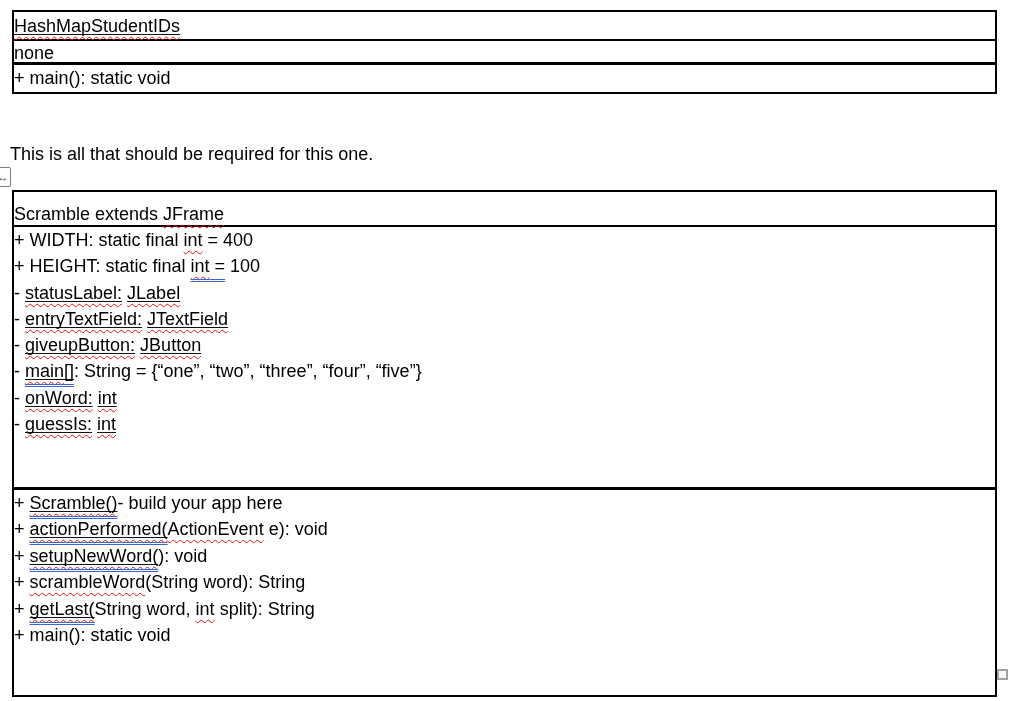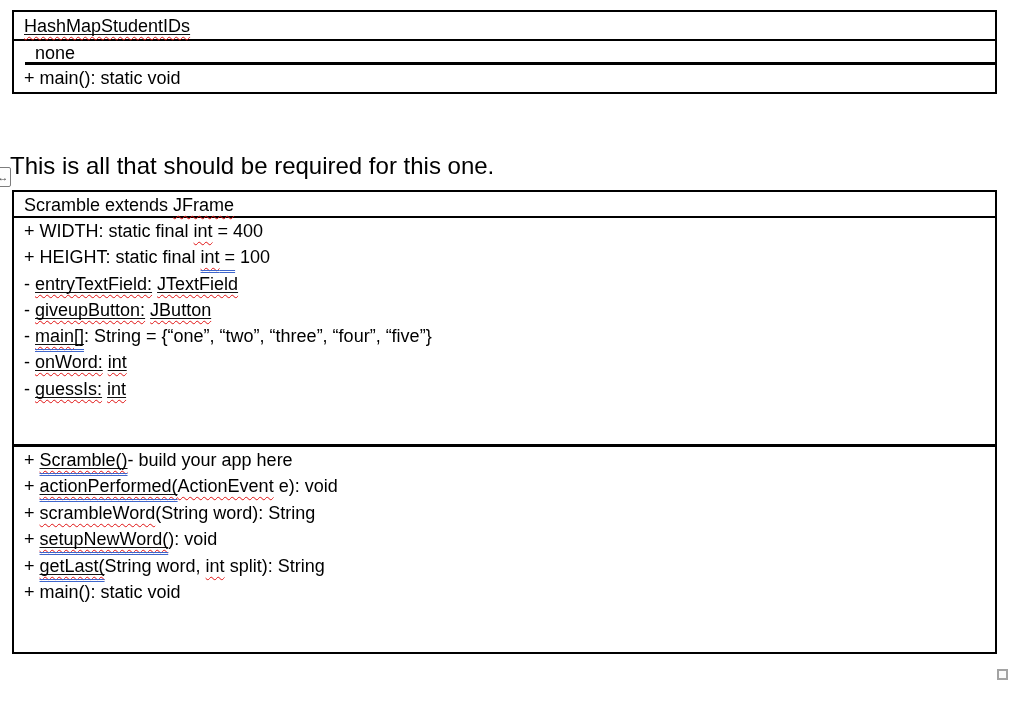--- a/index.html
+++ b/index.html
@@ -17,35 +17,34 @@
     left:12px;
     width:985px;
     border:2px solid #000;
     box-sizing:border-box;
     background:#fff;
   }
   .hashmap-table{ top:10px; }
   .scramble-table{ top:190px; }
   .cell{ box-sizing:border-box; }
   .line{
-    padding-left:10px;
     font-size:18px;
     white-space:nowrap;
   }
   
   .hashmap-table .c-title   { height:29px; border-bottom:2px solid #000; }
   .hashmap-table .c-title .line{ line-height:29px; }
-  .hashmap-table .c-attrs   { height:24px; border-bottom:3px solid #000;margin-left:11px; }
+  .hashmap-table .c-attrs   { height:24px; border-bottom:3px solid #000; }
   .hashmap-table .c-attrs .line{ line-height:24px; }
   .hashmap-table .c-methods { height:27px; }
   .hashmap-table .c-methods .line{ line-height:27px; }
   
   .scramble-table .c-title   { height:26px; border-bottom:2px solid #000; }
-  .scramble-table .c-title .line{ line-height:26px; }
-  .scramble-table .c-attrs   { height:229px; border-bottom:3px solid #000; }
+  .scramble-table .c-title .line{ line-height:26px;margin-top:9px; }
+  .scramble-table .c-attrs   { height:263px; border-bottom:3px solid #000; }
   .scramble-table .c-attrs .line{ line-height:26.3px; height:26.3px; }
   .scramble-table .c-methods { height:205px; }
   .scramble-table .c-methods .line{ line-height:26.4px; height:26.4px; }
 
   
   .dec-u{
     text-decoration-line:underline;
     text-decoration-style:solid;
     text-decoration-color:var(--ink,#111);
     text-decoration-thickness:1.4px;
@@ -63,22 +62,22 @@
     text-decoration-line:underline;
     text-decoration-style:double;
     text-decoration-color:var(--bl,#3e66cc);
     text-decoration-thickness:1px;
     text-underline-offset:6.5px;
     text-decoration-skip-ink:none;
   }
 
   .note-paragraph{
     position:absolute;
-    left:10px; top:152px;
-    font-size:24px;
+    left:10px; top:144px;
+    font-size:18px;
     white-space:nowrap;
   }
   .table-move-handle{
     position:absolute;
     left:-5px; top:167px;
     width:16px; height:20px;
     border:1.5px solid #7d7d7d;
     border-radius:2px;
     background:#fdfdfd;
     box-sizing:border-box;
@@ -117,31 +116,32 @@
     <span>↔</span>
   </div>
 
   <div class="uml-table scramble-table">
     <div class="cell c-title">
       <div class="line">Scramble extends <span class="dec-sq">JFrame</span></div>
     </div>
     <div class="cell c-attrs">
       <div class="line">+ WIDTH: static final <span class="dec-sq">int</span> = 400</div>
       <div class="line">+ HEIGHT: static final <span class="dec-sq"><span class="dec-bl">int</span></span><span class="dec-bl"> =</span> 100</div>
+      <div class="line">- <span class="dec-sq"><span class="dec-u">statusLabel:</span></span> <span class="dec-sq"><span class="dec-u">JLabel</span></span></div>
       <div class="line">- <span class="dec-sq"><span class="dec-u">entryTextField:</span></span> <span class="dec-sq"><span class="dec-u">JTextField</span></span></div>
       <div class="line">- <span class="dec-sq"><span class="dec-u">giveupButton:</span></span> <span class="dec-sq"><span class="dec-u">JButton</span></span></div>
       <div class="line">- <span class="dec-sq"><span class="dec-bl"><span class="dec-u">main</span></span></span><span class="dec-bl"><span class="dec-u">[]</span></span>: String = {“one”, “two”, “three”, “four”, “five”}</div>
       <div class="line">- <span class="dec-sq"><span class="dec-u">onWord:</span></span> <span class="dec-sq"><span class="dec-u">int</span></span></div>
       <div class="line">- <span class="dec-sq"><span class="dec-u">guessIs:</span></span> <span class="dec-sq"><span class="dec-u">int</span></span></div>
     </div>
     <div class="cell c-methods">
       <div class="line">+ <span class="dec-sq"><span class="dec-bl"><span class="dec-u">Scramble()</span></span></span>- build your app here</div>
       <div class="line">+ <span class="dec-sq"><span class="dec-bl"><span class="dec-u">actionPerformed(</span></span></span><span class="dec-sq">ActionEvent</span> e): void</div>
+      <div class="line">+ <span class="dec-sq"><span class="dec-bl"><span class="dec-u">setupNewWord(</span></span></span>): void</div>
       <div class="line">+ <span class="dec-sq">scrambleWord</span>(String word): String</div>
-      <div class="line">+ <span class="dec-sq"><span class="dec-bl"><span class="dec-u">setupNewWord(</span></span></span>): void</div>
       <div class="line">+ <span class="dec-sq"><span class="dec-bl"><span class="dec-u">getLast(</span></span></span>String word, <span class="dec-sq">int</span> split): String</div>
       <div class="line">+ main(): static void</div>
     </div>
   </div>
 
   <div class="table-resize-handle"></div>
 
 </div>
 
 </body></html>

